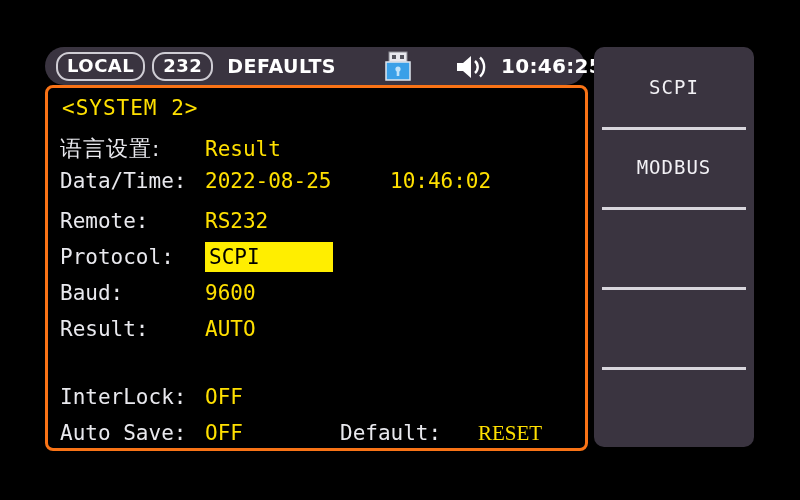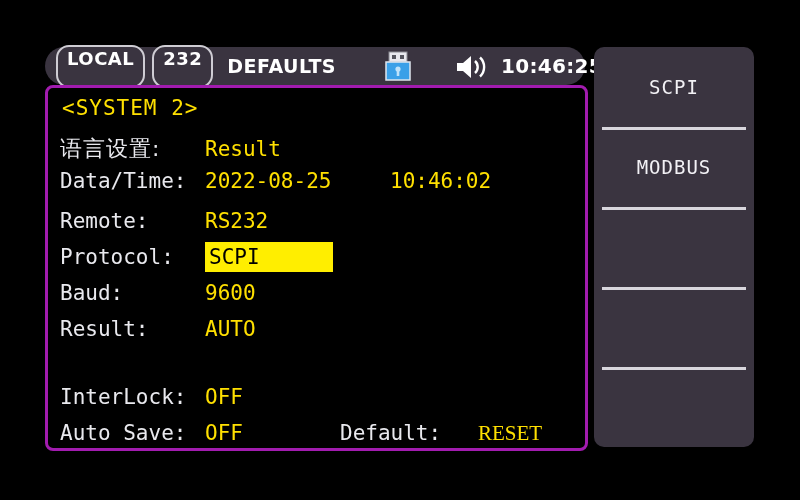--- a/index.html
+++ b/index.html
@@ -37,21 +37,21 @@
   }
 
   .badge {
     color: #ffffff;
     font-family: "DejaVu Sans", "Liberation Sans", sans-serif;
     font-weight: bold;
     font-size: 18px;
     line-height: 1;
     border: 2px solid #cfcdd4;
     border-radius: 13px;
-    padding: 3px 9px 18px 9px;
+    padding: 3px 9px 4px 9px;
     letter-spacing: 0.5px;
     white-space: nowrap;
   }
   #badge-local { margin-left: 11px; }
   #badge-232   { margin-left: 7px; }
 
   #defaults-label {
     color: #ffffff;
     font-family: "DejaVu Sans", "Liberation Sans", sans-serif;
     font-weight: bold;
@@ -88,21 +88,21 @@
     white-space: nowrap;
   }
 
   
   #content-panel {
     position: absolute;
     left: 45px;
     top: 85px;
     width: 543px;
     height: 366px;
-    border: 3px solid #a21caf;
+    border: 3px solid #f97316;
     border-radius: 8px;
     box-sizing: border-box;
     background: #000000;
   }
 
   #section-title {
     position: absolute;
     left: 14px;
     top: 8px;
     color: #ffe000;

